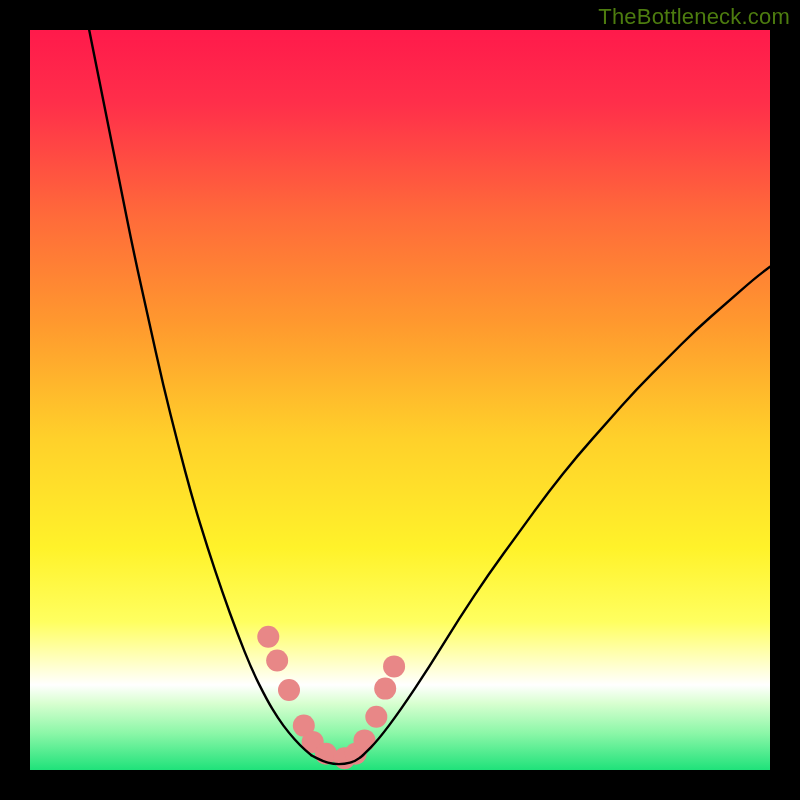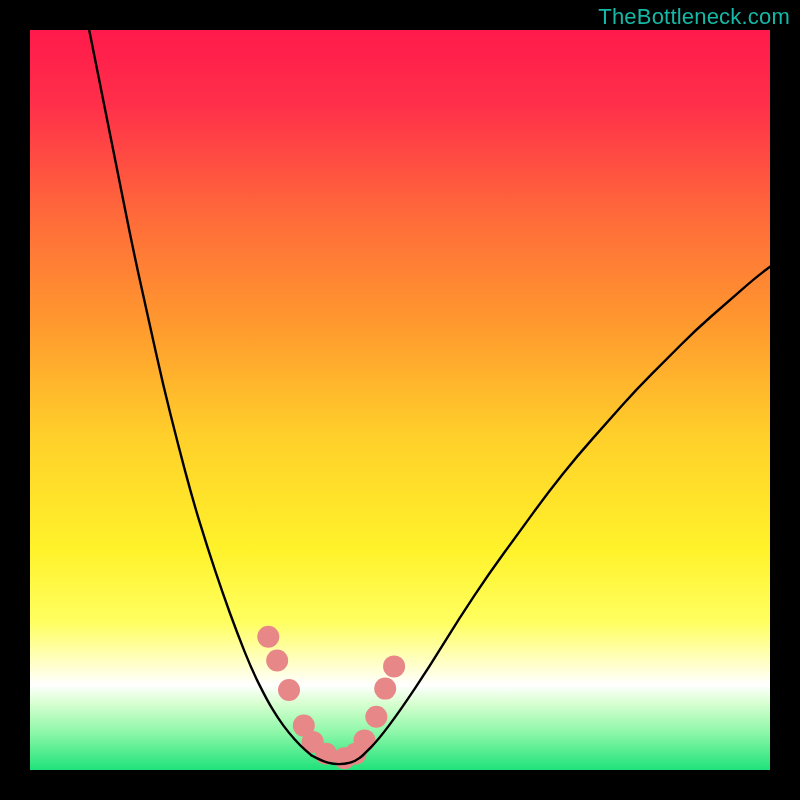--- a/index.html
+++ b/index.html
@@ -38,21 +38,21 @@
     position: absolute;
     left: 0;
     top: 0;
     width: 740px;
     height: 740px;
   }
   .watermark {
     position: absolute;
     top: 4px;
     right: 10px;
-    color: #14b8a6;
+    color: #4d7c0f;
     font-size: 22px;
     letter-spacing: 0.2px;
     font-weight: 500;
   }
 </style>
 </head>
 <body>
 
 <div class="frame">
 

